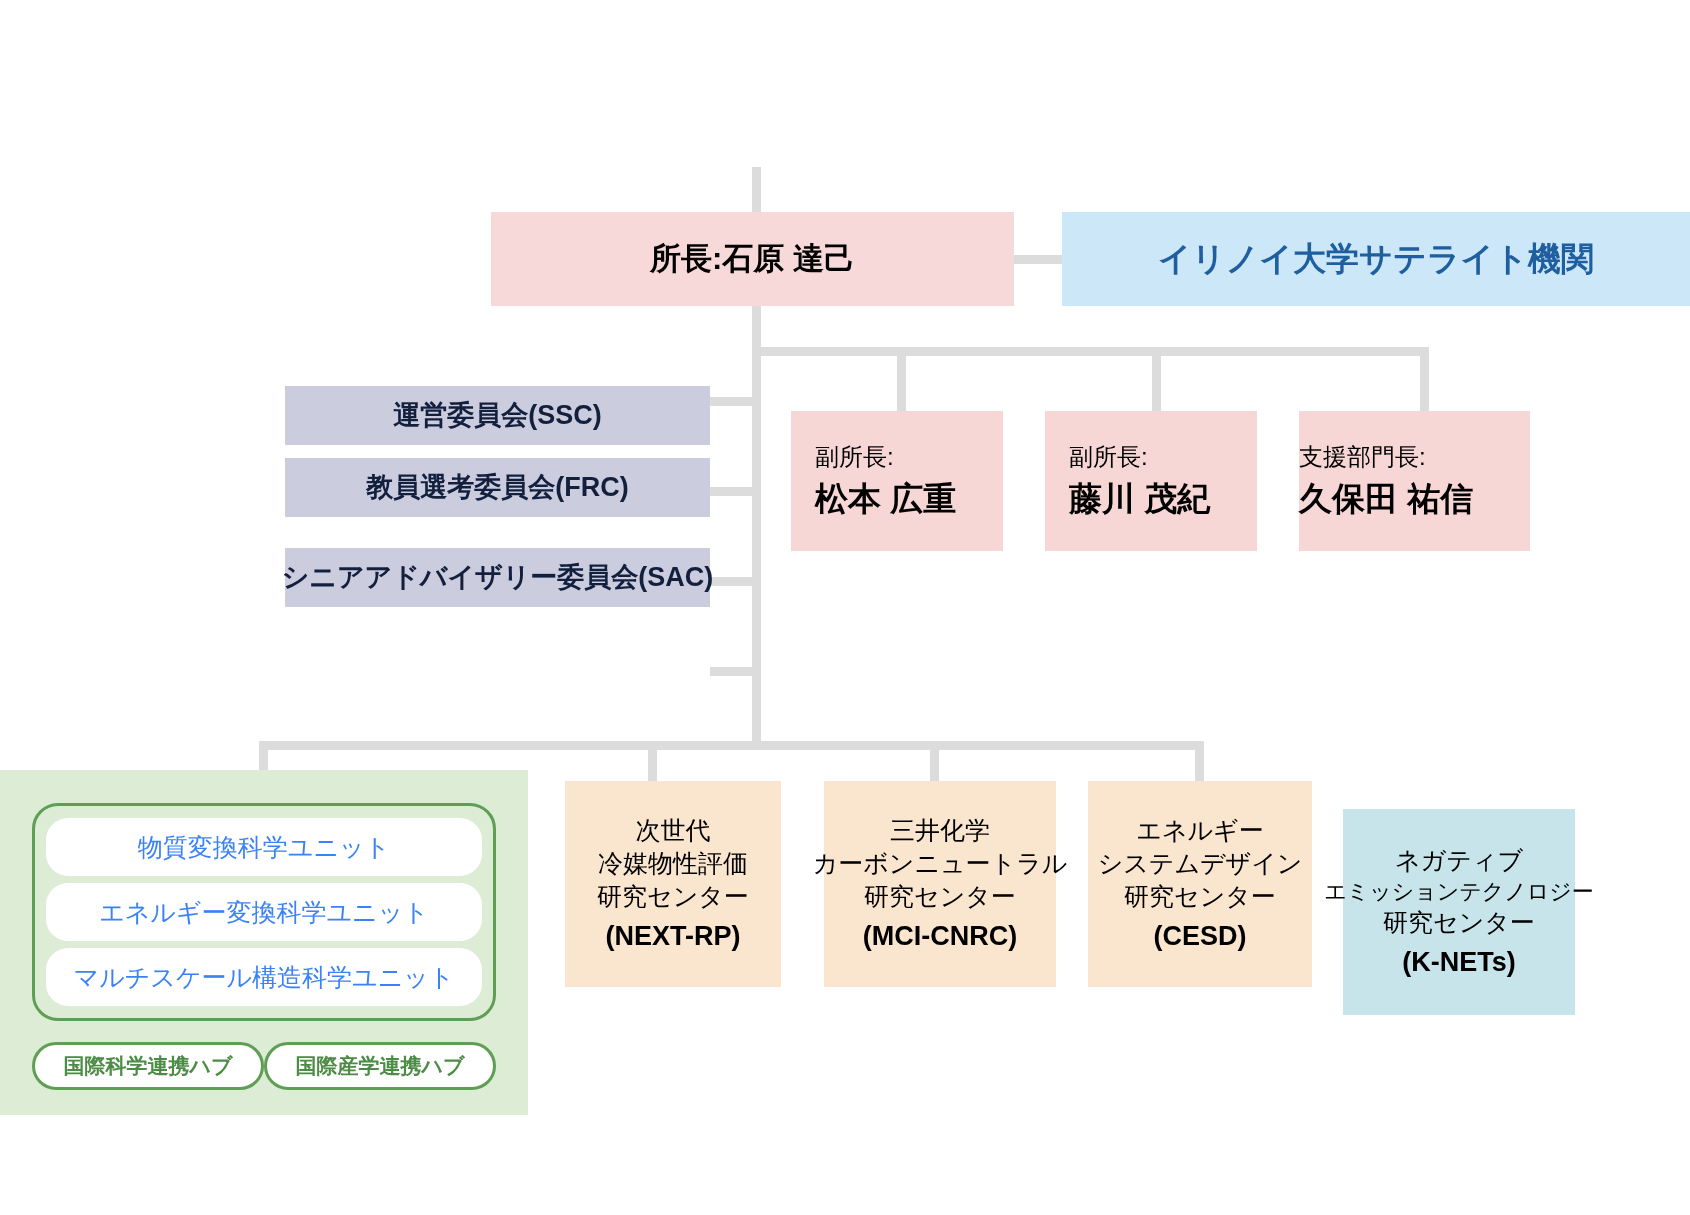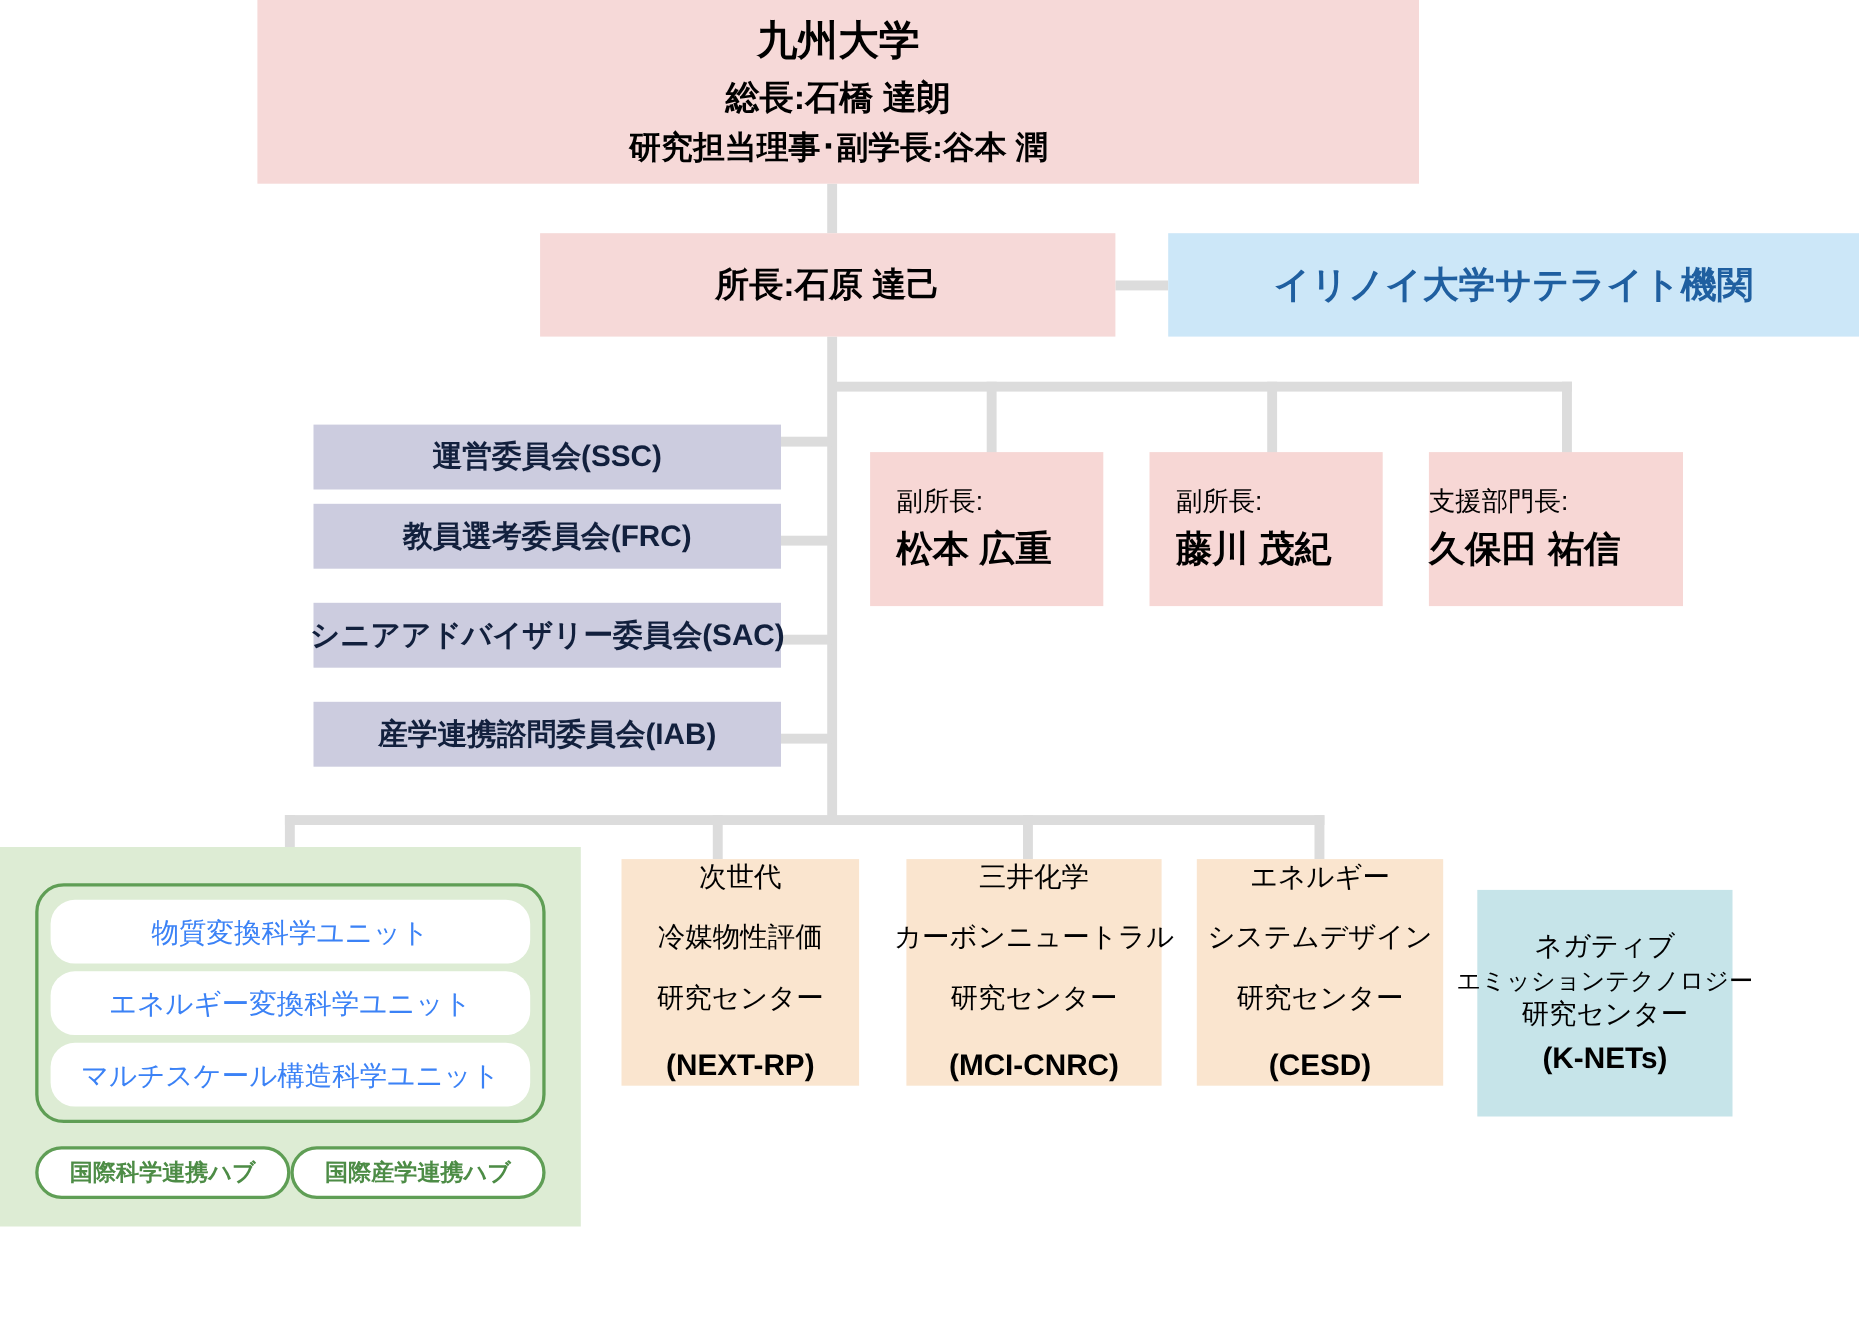--- a/index.html
+++ b/index.html
@@ -46,21 +46,21 @@
   .blue-sat {
     background: #cce7f8;
     color: #1f5fa0;
   }
   .blue-center { background: #c6e4e9; }
 
   
   .lav { background: #ccccdf; color: #12203d; }
 
   
-  .peach { background: #fae5cf; justify-content: space-between; }
+  .peach { background: #fae5cf; }
 
   
   #unit-group {
     position: absolute;
     left: 0px;
     top: 770px;
     width: 528px;
     height: 345px;
     background: #ddecd4;
     box-sizing: border-box;
@@ -133,45 +133,37 @@
   <div class="conn v" style="left:897px; top:347px; height:65px;"></div>
   <div class="conn v" style="left:1152px; top:347px; height:65px;"></div>
   <div class="conn v" style="left:1420px; top:347px; height:65px;"></div>
 
   <div class="conn h" style="left:259px; top:741px; width:945px;"></div>
   <div class="conn v" style="left:259px; top:741px; height:38px;"></div>
   <div class="conn v" style="left:648px; top:741px; height:40px;"></div>
   <div class="conn v" style="left:930px; top:741px; height:40px;"></div>
   <div class="conn v" style="left:1195px; top:741px; height:40px;"></div>
 
-  <div class="box pink" style="left:234px; top:0px; width:1056px; height:167px; padding:10px 0;">
-    <span class="ln" style="font-size:37px; font-weight:bold; margin-bottom:8px;">九州大学</span>
-    <span class="ln" style="font-size:31px; font-weight:bold; margin-bottom:6px;">総長:石橋 達朗</span>
-    <span class="ln" style="font-size:29px; font-weight:bold;">研究担当理事･副学長:谷本 潤</span>
-  </div>
 
   <div class="box pink" style="left:491px; top:212px; width:523px; height:94px;">
     <span class="ln" style="font-size:31px; font-weight:bold;">所長:石原 達己</span>
   </div>
 
   <div class="box blue-sat" style="left:1062px; top:212px; width:628px; height:94px;">
     <span class="ln" style="font-size:33px; font-weight:bold;">イリノイ大学サテライト機関</span>
   </div>
 
   <div class="box lav" style="left:285px; top:386px; width:425px; height:59px;">
     <span class="ln" style="font-size:27px; font-weight:bold;">運営委員会(SSC)</span>
   </div>
   <div class="box lav" style="left:285px; top:458px; width:425px; height:59px;">
     <span class="ln" style="font-size:27px; font-weight:bold;">教員選考委員会(FRC)</span>
   </div>
   <div class="box lav" style="left:285px; top:548px; width:425px; height:59px;">
     <span class="ln" style="font-size:27px; font-weight:bold;">シニアアドバイザリー委員会(SAC)</span>
-  </div>
-  <div class="box lav" style="left:285px; top:638px; width:425px; height:59px;">
-    <span class="ln" style="font-size:27px; font-weight:bold;">産学連携諮問委員会(IAB)</span>
   </div>
 
   <div class="box pink-2" style="left:791px; top:411px; width:212px; height:140px; align-items:flex-start; padding-left:24px;">
     <span class="ln" style="font-size:24px; margin-bottom:4px;">副所長:</span>
     <span class="ln" style="font-size:33px; font-weight:bold;">松本 広重</span>
   </div>
   <div class="box pink-2" style="left:1045px; top:411px; width:212px; height:140px; align-items:flex-start; padding-left:24px;">
     <span class="ln" style="font-size:24px; margin-bottom:4px;">副所長:</span>
     <span class="ln" style="font-size:33px; font-weight:bold;">藤川 茂紀</span>
   </div>

